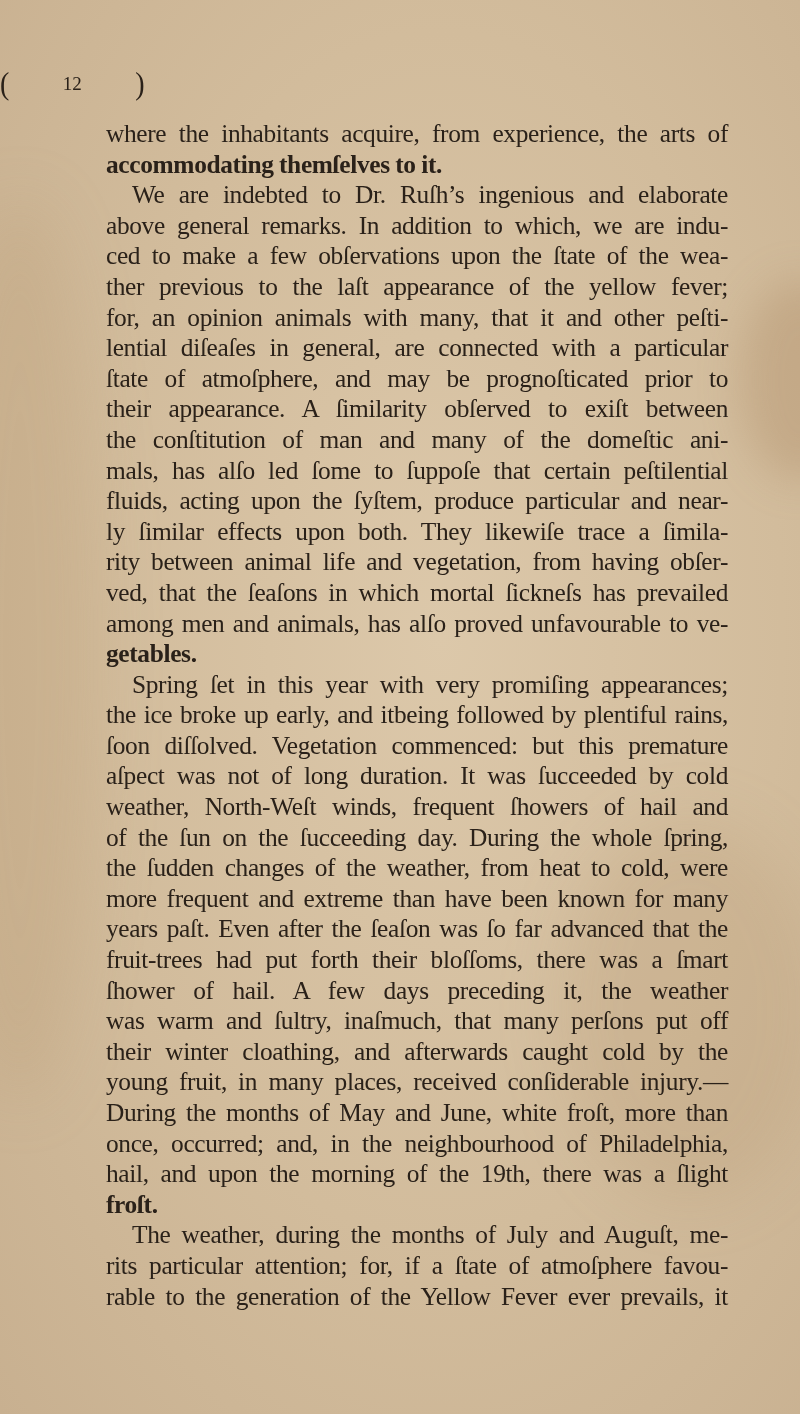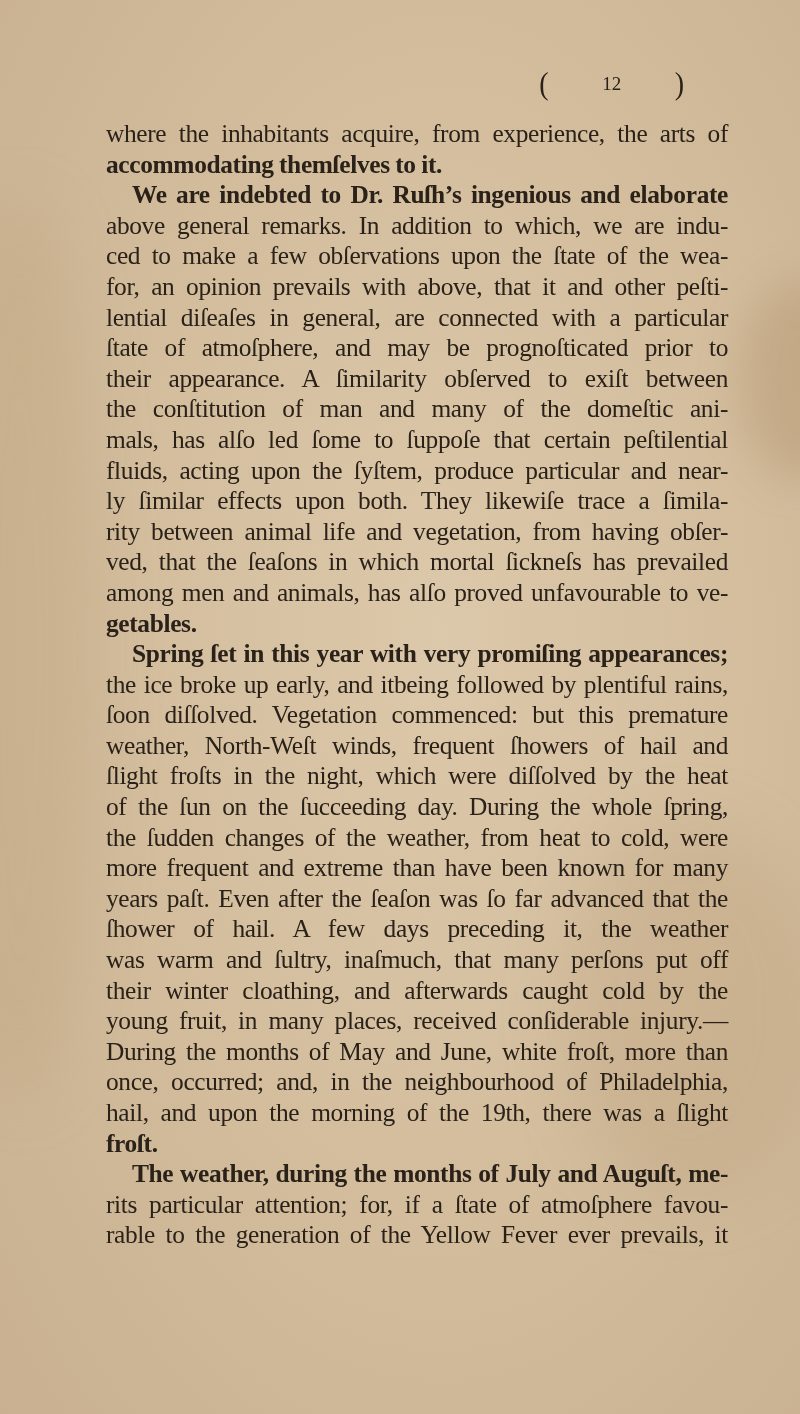--- a/index.html
+++ b/index.html
@@ -24,21 +24,21 @@
     .stain {
       position: absolute;
       border-radius: 50%;
       pointer-events: none;
     }
     .header {
       position: absolute;
       top: 68px;
       left: 0;
       width: 684px;
-      text-align: right;
+      text-align: left;
       font-size: 22px;
       letter-spacing: 0;
     }
     .header .paren {
       display: inline-block;
       font-size: 28px;
       vertical-align: middle;
       transform: scaleY(1.15);
     }
     .header .num {
@@ -66,21 +66,20 @@
       text-align: justify;
       text-align-last: justify;
       overflow: visible;
     }
     .line.last {
       text-align-last: left;
       font-weight: bold;
     }
     .line.indent {
       padding-left: 26px;
-      font-weight: bold;
     }
   </style>
 </head>
 <body>
 
 <div class="page">
   <div class="stain" style="left:560px;top:820px;width:260px;height:380px;background:rgba(170,140,100,0.18);filter:blur(30px);"></div>
   <div class="stain" style="left:-60px;top:200px;width:160px;height:900px;background:rgba(180,150,110,0.22);filter:blur(30px);"></div>
   <div class="stain" style="left:740px;top:280px;width:120px;height:200px;background:rgba(160,120,80,0.25);filter:blur(20px);"></div>
 
@@ -94,44 +93,46 @@
 
     <div>
       <span class="line">where the inhabitants acquire, from experience, the arts of</span>
       <span class="line last">accommodating themſelves to it.</span>
     </div>
 
     <div>
       <span class="line indent">We are indebted to Dr. Ruſh’s ingenious and elaborate</span>
       <span class="line">above general remarks. In addition to which, we are indu-</span>
       <span class="line">ced to make a few obſervations upon the ſtate of the wea-</span>
-      <span class="line">for, an opinion prevails with above, that it and other peſti-</span>
+      <span class="line">ther previous to the laſt appearance of the yellow fever;</span>
+      <span class="line">for, an opinion animals with many, that it and other peſti-</span>
       <span class="line">lential diſeaſes in general, are connected with a particular</span>
       <span class="line">ſtate of atmoſphere, and may be prognoſticated prior to</span>
       <span class="line">their appearance. A ſimilarity obſerved to exiſt between</span>
       <span class="line">the conſtitution of man and many of the domeſtic ani-</span>
       <span class="line">mals, has alſo led ſome to ſuppoſe that certain peſtilential</span>
       <span class="line">fluids, acting upon the ſyſtem, produce particular and near-</span>
       <span class="line">ly ſimilar effects upon both. They likewiſe trace a ſimila-</span>
       <span class="line">rity between animal life and vegetation, from having obſer-</span>
       <span class="line">ved, that the ſeaſons in which mortal ſickneſs has prevailed</span>
       <span class="line">among men and animals, has alſo proved unfavourable to ve-</span>
       <span class="line last">getables.</span>
     </div>
 
     <div>
       <span class="line indent">Spring ſet in this year with very promiſing appearances;</span>
       <span class="line">the ice broke up early, and itbeing followed by plentiful rains,</span>
       <span class="line">ſoon diſſolved. Vegetation commenced: but this premature</span>
+      <span class="line">aſpect was not of long duration. It was ſucceeded by cold</span>
       <span class="line">weather, North-Weſt winds, frequent ſhowers of hail and</span>
-      <span class="line">ſlight froſts in the night, which were diſſolved by the heat</span>
       <span class="line">of the ſun on the ſucceeding day. During the whole ſpring,</span>
       <span class="line">the ſudden changes of the weather, from heat to cold, were</span>
       <span class="line">more frequent and extreme than have been known for many</span>
       <span class="line">years paſt. Even after the ſeaſon was ſo far advanced that the</span>
+      <span class="line">fruit-trees had put forth their bloſſoms, there was a ſmart</span>
       <span class="line">ſhower of hail. A few days preceding it, the weather</span>
       <span class="line">was warm and ſultry, inaſmuch, that many perſons put off</span>
       <span class="line">their winter cloathing, and afterwards caught cold by the</span>
       <span class="line">young fruit, in many places, received conſiderable injury.—</span>
       <span class="line">During the months of May and June, white froſt, more than</span>
       <span class="line">once, occurred; and, in the neighbourhood of Philadelphia,</span>
       <span class="line">hail, and upon the morning of the 19th, there was a ſlight</span>
       <span class="line last">froſt.</span>
     </div>
 

